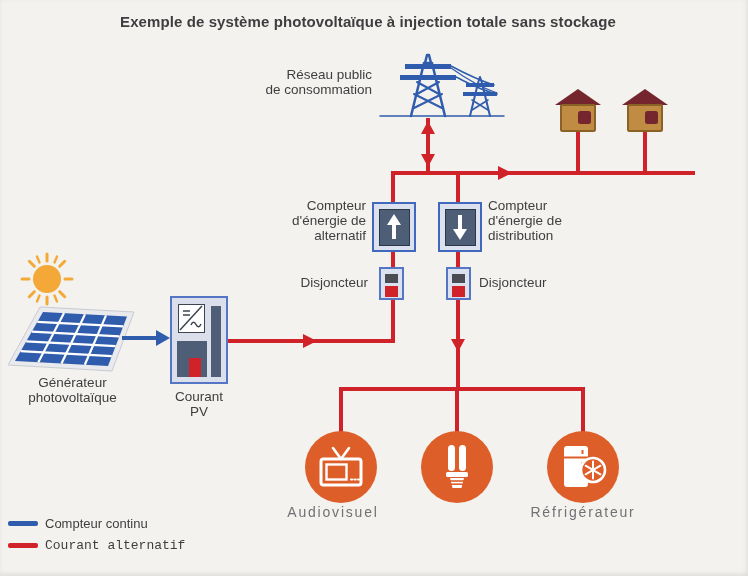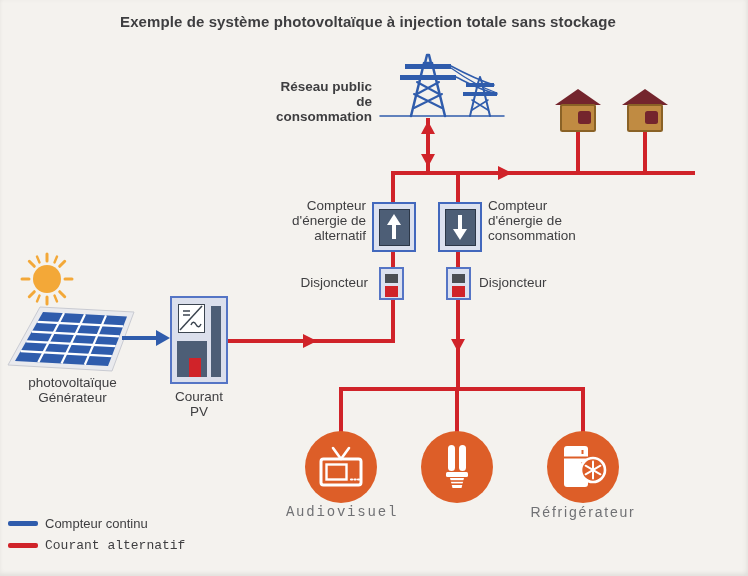--- a/index.html
+++ b/index.html
@@ -67,21 +67,21 @@
   <div class="abs tri down" style="left:451px;top:339px;"></div>
 
   <div class="abs wire" style="left:339px;top:387px;width:246px;height:4px;"></div>
   <div class="abs wire" style="left:339px;top:389px;width:4px;height:44px;"></div>
   <div class="abs wire" style="left:455px;top:391px;width:4px;height:42px;"></div>
   <div class="abs wire" style="left:581px;top:389px;width:4px;height:44px;"></div>
 
   <div class="abs wire" style="left:576px;top:131px;width:4px;height:42px;"></div>
   <div class="abs wire" style="left:643px;top:131px;width:4px;height:42px;"></div>
 
-  <div class="abs lbl r" style="left:260px;top:80px;width:112px;font-weight:bold;">
+  <div class="abs lbl r" style="left:260px;top:68px;width:112px;">
     <span class="ln">Réseau public</span>
     <span class="ln">de consommation</span>
   </div>
   <svg class="abs" style="left:378px;top:50px;" width="130" height="70" viewBox="0 0 130 70">
     <g style="stroke:var(--dc_blue);fill:none;stroke-linecap:round;">
       <line x1="2" y1="66" x2="126" y2="66" stroke-width="1.5"></line>
 
       <path d="M33,66 L46,13 M67,66 L54,13 M46,13 L54,13 M47,13 L49,5 M53,13 L51,5 M49,5 L51,5" stroke-width="2.5"></path>
       <path d="M36,58 L64,44 M64,58 L36,44 M39,44 L61,32 M61,44 L39,32" stroke-width="2"></path>
       <rect x="27" y="14" width="46" height="5" style="fill:var(--dc_blue)" stroke="none"></rect>
@@ -127,21 +127,21 @@
     <div class="meter-inner">
       <svg width="20" height="30" viewBox="0 0 20 30">
           <polygon points="10,28 3,17 17,17" fill="#fff"></polygon>
           <rect x="8" y="3" width="4" height="15" fill="#fff"></rect>
         </svg>
     </div>
   </div>
   <div class="abs lbl" style="left:488px;top:199px;width:112px;">
     <span class="ln">Compteur</span>
     <span class="ln">d'énergie de</span>
-    <span class="ln">consommation</span>
+    <span class="ln">distribution</span>
   </div>
 
   <div class="abs lbl r" style="left:288px;top:276px;width:80px;">Disjoncteur</div>
   <div class="abs breaker" style="left:379px;top:267px;">
     <div class="g"></div>
       <div class="rd"></div>
   </div>
   <div class="abs breaker" style="left:446px;top:267px;">
     <div class="g"></div>
       <div class="rd"></div>
@@ -173,22 +173,22 @@
       <line x1="59" y1="10.1" x2="33.3" y2="59.3"></line>
       <line x1="80" y1="11.2" x2="56.5" y2="60.5"></line>
       <line x1="101" y1="12.4" x2="79.8" y2="61.8"></line>
       <line x1="32.4" y1="18.8" x2="118.2" y2="23.4"></line>
       <line x1="26.8" y1="28.6" x2="114.4" y2="33.3"></line>
       <line x1="21.2" y1="38.4" x2="110.6" y2="43.2"></line>
       <line x1="15.6" y1="48.2" x2="106.8" y2="53.1"></line>
     </g>
   </svg>
   <div class="abs lbl c" style="left:5px;top:376px;width:135px;">
+    <span class="ln">Générateur</span>
     <span class="ln">photovoltaïque</span>
-    <span class="ln">Générateur</span>
   </div>
 
   <div class="abs" style="left:122px;top:336px;width:36px;height:4px;background:var(--dc_blue);"></div>
   <div class="abs tri right-blue" style="left:156px;top:330px;"></div>
 
   <div class="abs inverter" style="left:170px;top:296px;">
     <div class="inv-sym">
       <svg width="24" height="26" viewBox="0 0 24 26" style="stroke:#3c4550;fill:none;" stroke-width="1.5">
         <line x1="1" y1="25" x2="23" y2="1"></line>
         <line x1="4" y1="6" x2="11" y2="6"></line>
@@ -241,21 +241,21 @@
         <line x1="23.5" y1="18" x2="23.5" y2="25"></line>
       </g>
       <circle cx="34" cy="26" r="12" style="fill:var(--appliance_orange)" stroke="#fff" stroke-width="2.6"></circle>
       <g stroke="#fff" stroke-width="2" stroke-linecap="round">
         <line x1="34" y1="17.5" x2="34" y2="34.5"></line>
         <line x1="26.6" y1="21.7" x2="41.4" y2="30.3"></line>
         <line x1="41.4" y1="21.7" x2="26.6" y2="30.3"></line>
       </g>
     </svg>
   </div>
-  <div class="abs app-lbl" style="left:272px;top:504px;width:140px;font-family:Liberation Mono, monospace;">Audiovisuel</div>
+  <div class="abs app-lbl" style="left:263px;top:504px;width:140px;">Audiovisuel</div>
   <div class="abs app-lbl" style="left:508px;top:504px;width:150px;">Réfrigérateur</div>
 
   <div class="abs legend-row" style="left:8px;top:516px;">
     <div class="swatch" style="background:var(--dc_blue);"></div>
     <span>Compteur continu</span>
   </div>
   <div class="abs legend-row" style="left:8px;top:538px;font-family:Liberation Mono, monospace;">
     <div class="swatch" style="background:var(--ac_red);"></div>
     <span>Courant alternatif</span>
   </div>

